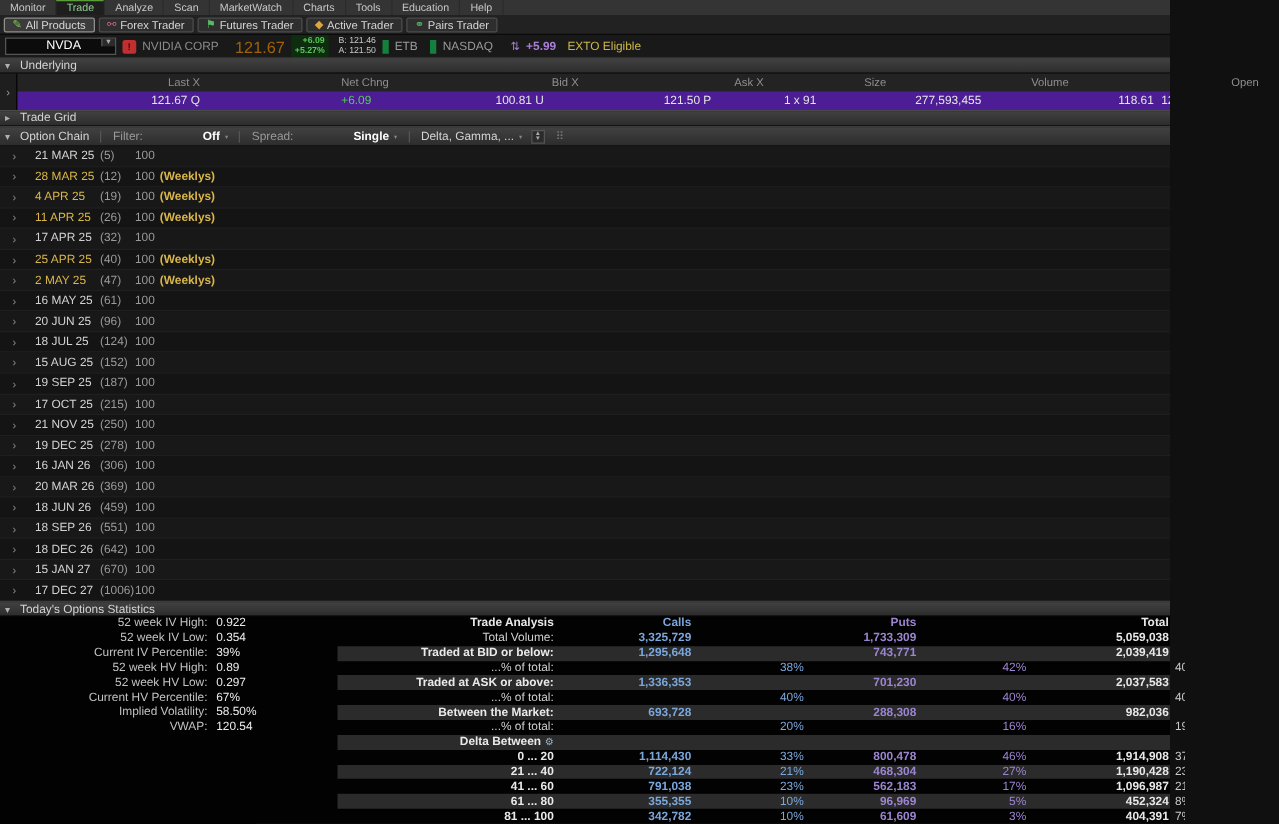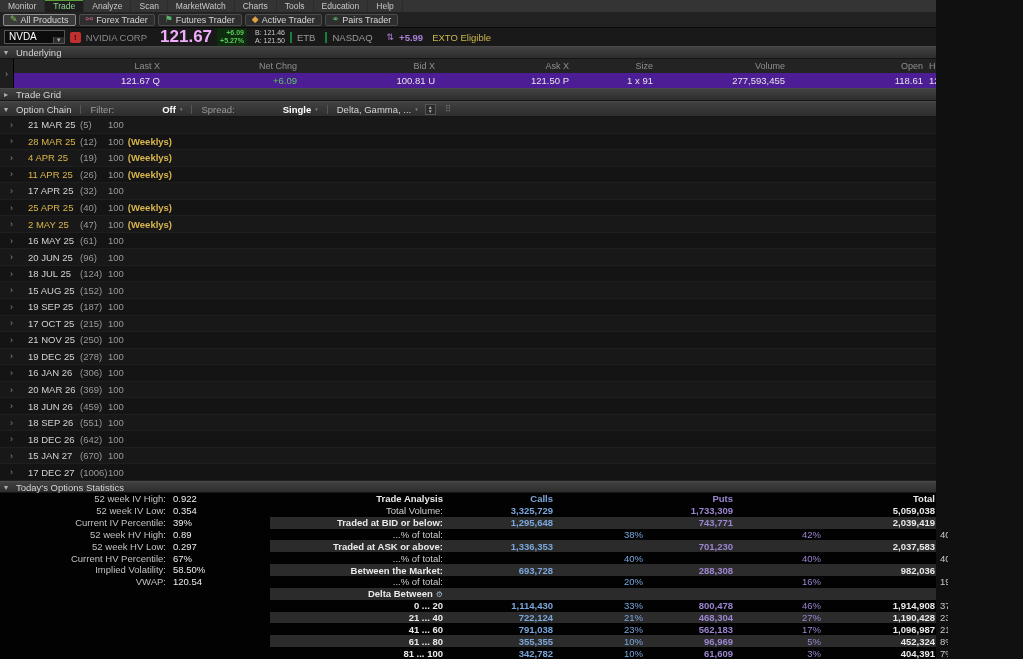--- a/index.html
+++ b/index.html
@@ -13,30 +13,30 @@
   .menu-item.active { background:#1e1e1e; color:#8fd18f; box-shadow:inset 0 1px 0 #5a9e3a; }
 
   
   .toolbar { height:16px; flex:none; background:#222; display:flex; align-items:center; gap:3px; padding:0 3px; border-bottom:1px solid #0a0a0a; }
   .tool-btn { height:12px; display:flex; align-items:center; gap:3px; padding:0 6px; font-size:9px; color:#d6d6d6; background:#2e2e2e; border:1px solid #4c4c4c; border-radius:2px; white-space:nowrap; }
   .tool-btn.active { background:#3b3b3b; border-color:#8f8f8f; }
   .tool-icon { font-size:9px; line-height:1; }
 
   
   .symbol-row { height:18px; flex:none; background:#191919; display:flex; align-items:center; gap:5px; padding:0 4px; font-size:9.5px; }
-  .symbol-box { display:flex; align-items:flex-end; height:14px; background:#0c0c0c; border:1px solid #555; }
+  .symbol-box { display:flex; align-items:flex-start; height:14px; background:#0c0c0c; border:1px solid #555;padding-left:28px; }
   .symbol-box .sym { padding:0 16px 0 4px; color:#fff; font-size:10px; line-height:12px; }
   .sym-dd { width:11px; border-left:1px solid #555; background:#2b2b2b; color:#aaa; font-size:6px; display:flex; align-items:center; justify-content:center; }
   .htb { width:11px; height:11px; flex:none; background:#c03030; border-radius:2px; color:#500000; font-size:8px; line-height:11px; text-align:center; font-weight:bold; }
   .company { color:#8a8a8a; }
-  .last { color:#f0abfc; font-weight:bold; font-size:17px; margin-left:8px; }
+  .last { color:#a16207; font-weight:normal; font-size:13px; margin-left:8px; }
   .chg-chip { background:#0e2c0e; display:flex; flex-direction:column; align-items:flex-end; padding:1px 3px; line-height:1.15; }
   .chg-chip span { color:var(--up); font-size:7px; font-weight:bold; }
   .ba { display:flex; flex-direction:column; align-items:flex-start; line-height:1.15; color:#c8c8c8; font-size:7px; margin-left:3px; }
-  .pill { color:#9a9a9a; padding:0 5px; border-left:2px solid #15803d; }
+  .pill { color:#9a9a9a; padding:0 5px; border-left:5px solid #15803d; }
   .pairs { color:var(--pairs); font-size:9px; margin-left:4px; }
   .pairs-val { color:var(--pairs); font-weight:bold; }
   .exto { color:var(--exto); margin-left:4px; }
 
   
   .sec-bar { height:13px; flex:none; background:linear-gradient(#414141,#2d2d2d); border-top:1px solid #4a4a4a; border-bottom:1px solid #151515; display:flex; align-items:center; gap:4px; padding:0 4px; font-size:9.5px; color:#d4d4d4; }
   .chev { color:#b0b0b0; font-size:8px; width:8px; flex:none; }
   .oc-bar { height:16px; }
   .vsep { width:1px; height:9px; background:#555; margin:0 5px; }
   .ctl-label { color:#9a9a9a; }
@@ -44,21 +44,21 @@
   .mini-arrow { font-size:5px; color:#888; }
   .spinner { display:flex; flex-direction:column; line-height:4.5px; font-size:5px; color:#aaa; border:1px solid #555; background:#2b2b2b; padding:0 2px; margin-left:3px; }
   .handle { color:#777; font-size:9px; margin-left:5px; }
   .stats-bar { height:12px; }
 
   
   .u-wrap { flex:none; display:flex; height:29px; background:#0d0d0d; }
   .u-expander { width:14px; flex:none; background:#1e1e1e; border-right:1px solid #000; color:#999; font-size:9px; display:flex; align-items:center; justify-content:center; }
   .u-rows { flex:1; display:flex; flex-direction:column; min-width:0; }
   .u-row { display:grid; grid-template-columns:152px 137px 138px 134px 84px 132px 138px 1fr; }
-  .u-head { height:14px; background:#232323; color:#8f8f8f; font-size:9px; line-height:14px; }
+  .u-head { height:14px; background:#232323; color:#8f8f8f; font-size:9px; line-height:14px;gap:14px; }
   .u-data { height:15px; color:#e4e4e4; font-size:9.5px; line-height:15px; background:#4c1d95; }
   .u-cell { text-align:right; padding-right:6px; overflow:hidden; white-space:nowrap; }
   .u-cell.green { color:var(--up); }
 
   
   .exp-list { flex:none; height:364px; display:flex; flex-direction:column; background:#151515; }
   .exp-row { flex:1; display:flex; align-items:center; font-size:9.5px; border-bottom:1px solid #1f1f1f; background:#181818; }
   .exp-row.alt { background:#141414; }
   .exp-chevron { width:8px; margin-left:10px; color:#8a8a8a; font-size:9px; flex:none; }
   .exp-date { width:52px; color:#d2d2d2; margin-left:10px; }

